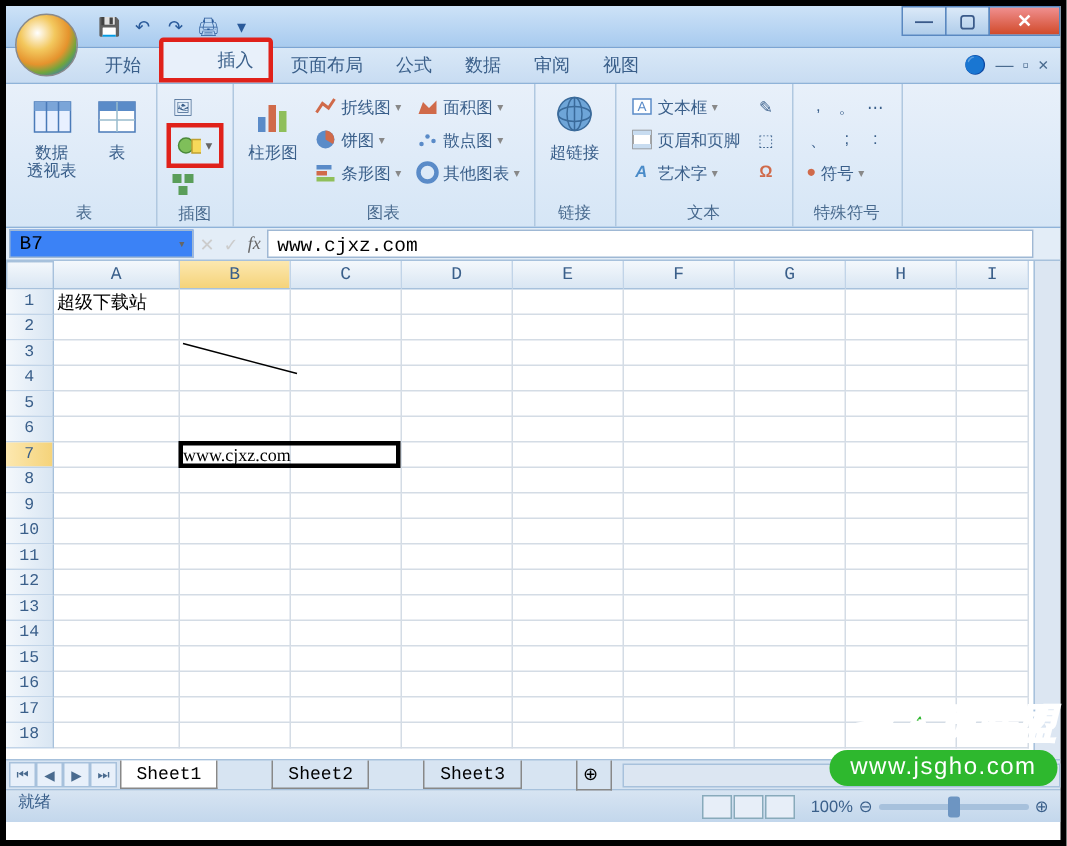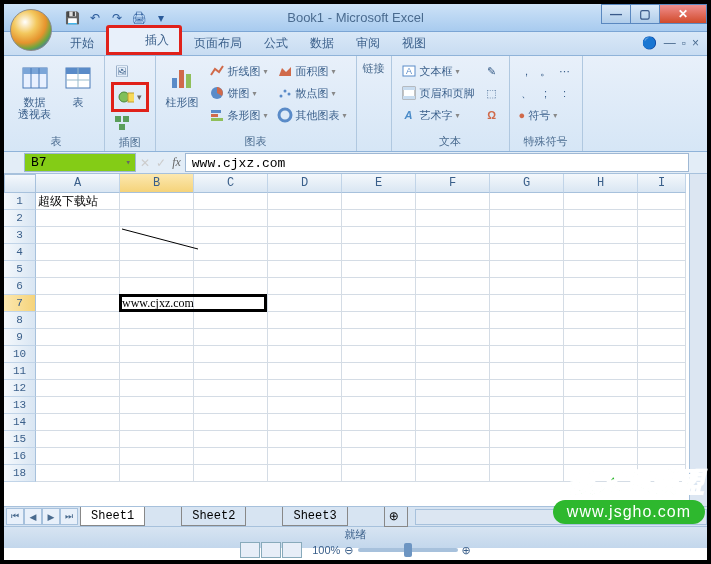--- a/index.html
+++ b/index.html
@@ -26,21 +26,21 @@
 .group-label { text-align: center; font-size: 11px; color: #4a6b8f; padding-top: 1px; }
 .big-btn { display: flex; flex-direction: column; align-items: center; padding: 2px 4px; cursor: pointer; min-width: 36px; }
 .big-btn .ico { width: 32px; height: 32px; display: flex; align-items: center; justify-content: center; }
 .big-btn .lbl { font-size: 11px; color: #3a5f8a; text-align: center; line-height: 12px; margin-top: 2px; }
 .small-btn { display: flex; align-items: center; gap: 3px; padding: 1px 3px; cursor: pointer; font-size: 11px; color: #3a5f8a; height: 22px; white-space: nowrap; }
 .small-btn .ico { width: 16px; height: 16px; display: flex; align-items: center; justify-content: center; }
 .col { display: flex; flex-direction: column; }
 .shapes-highlight { border: 3px solid #e0211a; padding: 1px; }
 
 .formula-row { height: 22px; background: #e3edf7; display: flex; align-items: stretch; border-bottom: 1px solid #a7c1dc; }
-.name-box { width: 112px; background: #84cc16; border: 1px solid #9fb8d4; display: flex; align-items: center; padding: 0 6px; font-family: "Courier New", monospace; font-size: 13px; color: #000; position: relative; margin: 1px 0 1px 20px; }
+.name-box { width: 123px; background: #3b82f6; border: 1px solid #9fb8d4; display: flex; align-items: center; padding: 0 6px; font-family: "Courier New", monospace; font-size: 13px; color: #000; position: relative; margin: 1px 0 1px 2px; }
 .name-box::after { content: "▾"; position: absolute; right: 4px; color: #666; font-size: 9px; }
 .fx-btns { display: flex; align-items: center; padding: 0 4px; gap: 6px; color: #888; font-size: 12px; }
 .fx-label { font-style: italic; color: #666; font-family: serif; }
 .formula-input { flex: 1; background: #fff; border: 1px solid #9fb8d4; font-family: "Courier New", monospace; font-size: 13px; padding: 2px 6px; margin: 1px 18px 1px 0; }
 
 .sheet-area { position: relative; height: 332px; display: flex; }
 .scroll-v { width: 18px; background: #dce6f2; border-left: 1px solid #a7c1dc; }
 .sheet { flex: 1; overflow: hidden; position: relative; }
 .col-headers { display: flex; height: 19px; }
 .corner { width: 32px; background: linear-gradient(#f4f8fc,#d9e6f3); border: 1px solid #a7c1dc; }
@@ -54,21 +54,21 @@
 .selection-box { position: absolute; border: 3px solid #000; pointer-events: none; }
 .shape-line { position: absolute; }
 
 .sheet-tabs-row { height: 20px; background: #d7e4f2; display: flex; align-items: center; border-top: 1px solid #a7c1dc; }
 .nav-btns { display: flex; padding: 0 2px; }
 .nav-btn { width: 18px; height: 17px; border: 1px solid #a7c1dc; background: #e8f0fa; display: flex; align-items: center; justify-content: center; font-size: 9px; color: #4a6b8f; cursor: pointer; }
 .sheet-tab { padding: 2px 10px; background: #fff; border: 1px solid #888; border-top: none; font-family: "Courier New"; font-size: 12px; cursor: pointer; margin-right: -1px; }
 .sheet-tab:not(.active) { background: #d7e4f2; margin-left: 37px; }
 .scroll-h { flex: 1; height: 16px; background: #dce6f2; border: 1px solid #a7c1dc; margin-left: 8px; }
 
-.statusbar { height: 22px; background: linear-gradient(#d7e4f2,#c3d7ec); display: flex; align-items: center; justify-content: space-between; padding: 0 8px; font-size: 11px; color: #3a5f8a; border-top: 1px solid #a7c1dc; flex-direction: column; }
+.statusbar { height: 22px; background: linear-gradient(#d7e4f2,#c3d7ec); display: flex; justify-content: space-between; padding: 0 8px; font-size: 11px; color: #3a5f8a; border-top: 1px solid #a7c1dc; }
 .view-btns { display: flex; gap: 1px; }
 .view-btn { width: 20px; height: 16px; border: 1px solid #8ab; background: #e7eef8; cursor: pointer; }
 .zoom { display: flex; align-items: center; gap: 4px; }
 .zoom-slider { width: 100px; height: 4px; background: #a7c1dc; position: relative; border-radius: 2px; }
 .zoom-thumb { position: absolute; width: 8px; height: 14px; background: #6d95c2; top: -5px; left: 46px; border-radius: 2px; }
 
 .watermark { position: absolute; right: 6px; bottom: 40px; z-index: 100; pointer-events: none; text-align: right; }
 .wm-top { font-size: 26px; font-weight: bold; color: #2eb82e; -webkit-text-stroke: 1.5px #fff; font-style: italic; letter-spacing: 1px; }
 .wm-bot { background: #2eb82e; color: #fff; font-size: 16px; padding: 3px 14px; border-radius: 14px; font-family: Arial; letter-spacing: 1px; }
 
@@ -80,21 +80,20 @@
 
 <div class="titlebar">
   <div class="office-btn"></div>
   <div class="qat">
     <span class="qat-item">💾</span>
     <span class="qat-item">↶</span>
     <span class="qat-item">↷</span>
     <span class="qat-item">🖨</span>
     <span class="qat-item">▾</span>
   </div>
-  <div class="title-text">Book1 - Microsoft Excel</div>
   <div class="win-controls">
     <div class="win-btn">—</div>
     <div class="win-btn">▢</div>
     <div class="win-btn win-close">✕</div>
   </div>
 </div>
 
 <div class="tabs-row">
   <span class="tab">开始</span>
   <span class="tab active highlighted">插入</span>
@@ -245,20 +244,33 @@
             </span>
             <span>其他图表</span>
             <span style="font-size:8px;color:#888">▾</span>
           </div>
       </div>
     </div>
     <div class="group-label">图表</div>
   </div>
 
   <div class="group">
+    <div class="group-body">
+      <div class="big-btn">
+        <span class="ico">
+            <svg width="32" height="32">
+              <circle cx="16" cy="14" r="11" fill="#6ea5d8" stroke="#3a6a9a"></circle>
+              <ellipse cx="16" cy="14" rx="11" ry="5" fill="none" stroke="#3a6a9a"></ellipse>
+              <line x1="16" y1="3" x2="16" y2="25" stroke="#3a6a9a"></line>
+              <ellipse cx="16" cy="14" rx="5" ry="11" fill="none" stroke="#3a6a9a"></ellipse>
+            </svg>
+          </span>
+        <span class="lbl">超链接</span>
+      </div>
+    </div>
     <div class="group-label">链接</div>
   </div>
 
   <div class="group">
     <div class="group-body">
       <div class="col">
         <div class="small-btn">
             <span class="ico">
               <svg width="16" height="16">
                 <rect x="2" y="3" width="12" height="10" fill="#fff" stroke="#5a8bc8"></rect>
@@ -536,20 +548,32 @@
           <div class="cell cw-B"></div>
           <div class="cell cw-C"></div>
           <div class="cell cw-D"></div>
           <div class="cell cw-E"></div>
           <div class="cell cw-F"></div>
           <div class="cell cw-G"></div>
           <div class="cell cw-H"></div>
           <div class="cell cw-I"></div>
         </div>
         <div class="row">
+          <div class="row-h">17</div>
+          <div class="cell cw-A"></div>
+          <div class="cell cw-B"></div>
+          <div class="cell cw-C"></div>
+          <div class="cell cw-D"></div>
+          <div class="cell cw-E"></div>
+          <div class="cell cw-F"></div>
+          <div class="cell cw-G"></div>
+          <div class="cell cw-H"></div>
+          <div class="cell cw-I"></div>
+        </div>
+        <div class="row">
           <div class="row-h">18</div>
           <div class="cell cw-A"></div>
           <div class="cell cw-B"></div>
           <div class="cell cw-C"></div>
           <div class="cell cw-D"></div>
           <div class="cell cw-E"></div>
           <div class="cell cw-F"></div>
           <div class="cell cw-G"></div>
           <div class="cell cw-H"></div>
           <div class="cell cw-I"></div>

